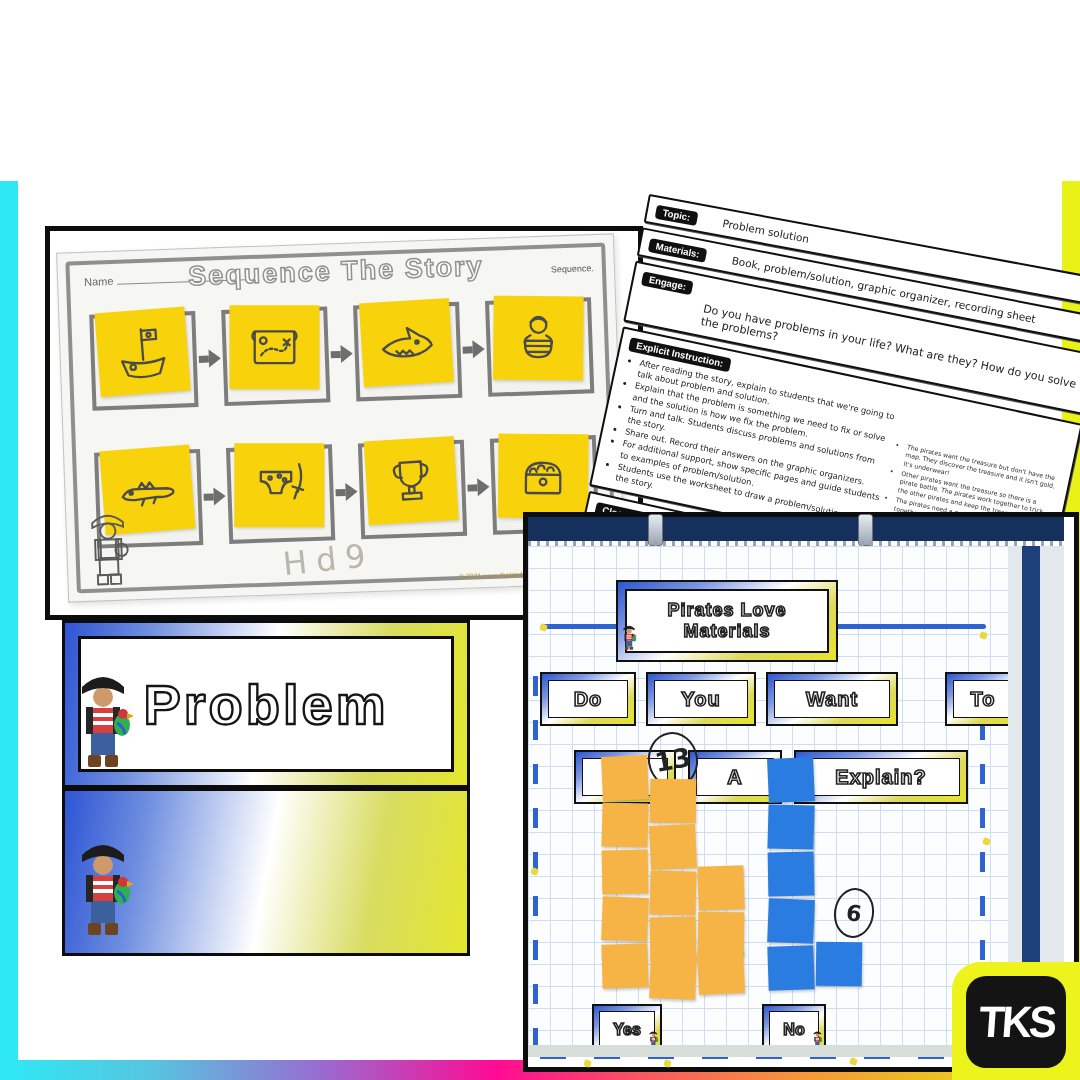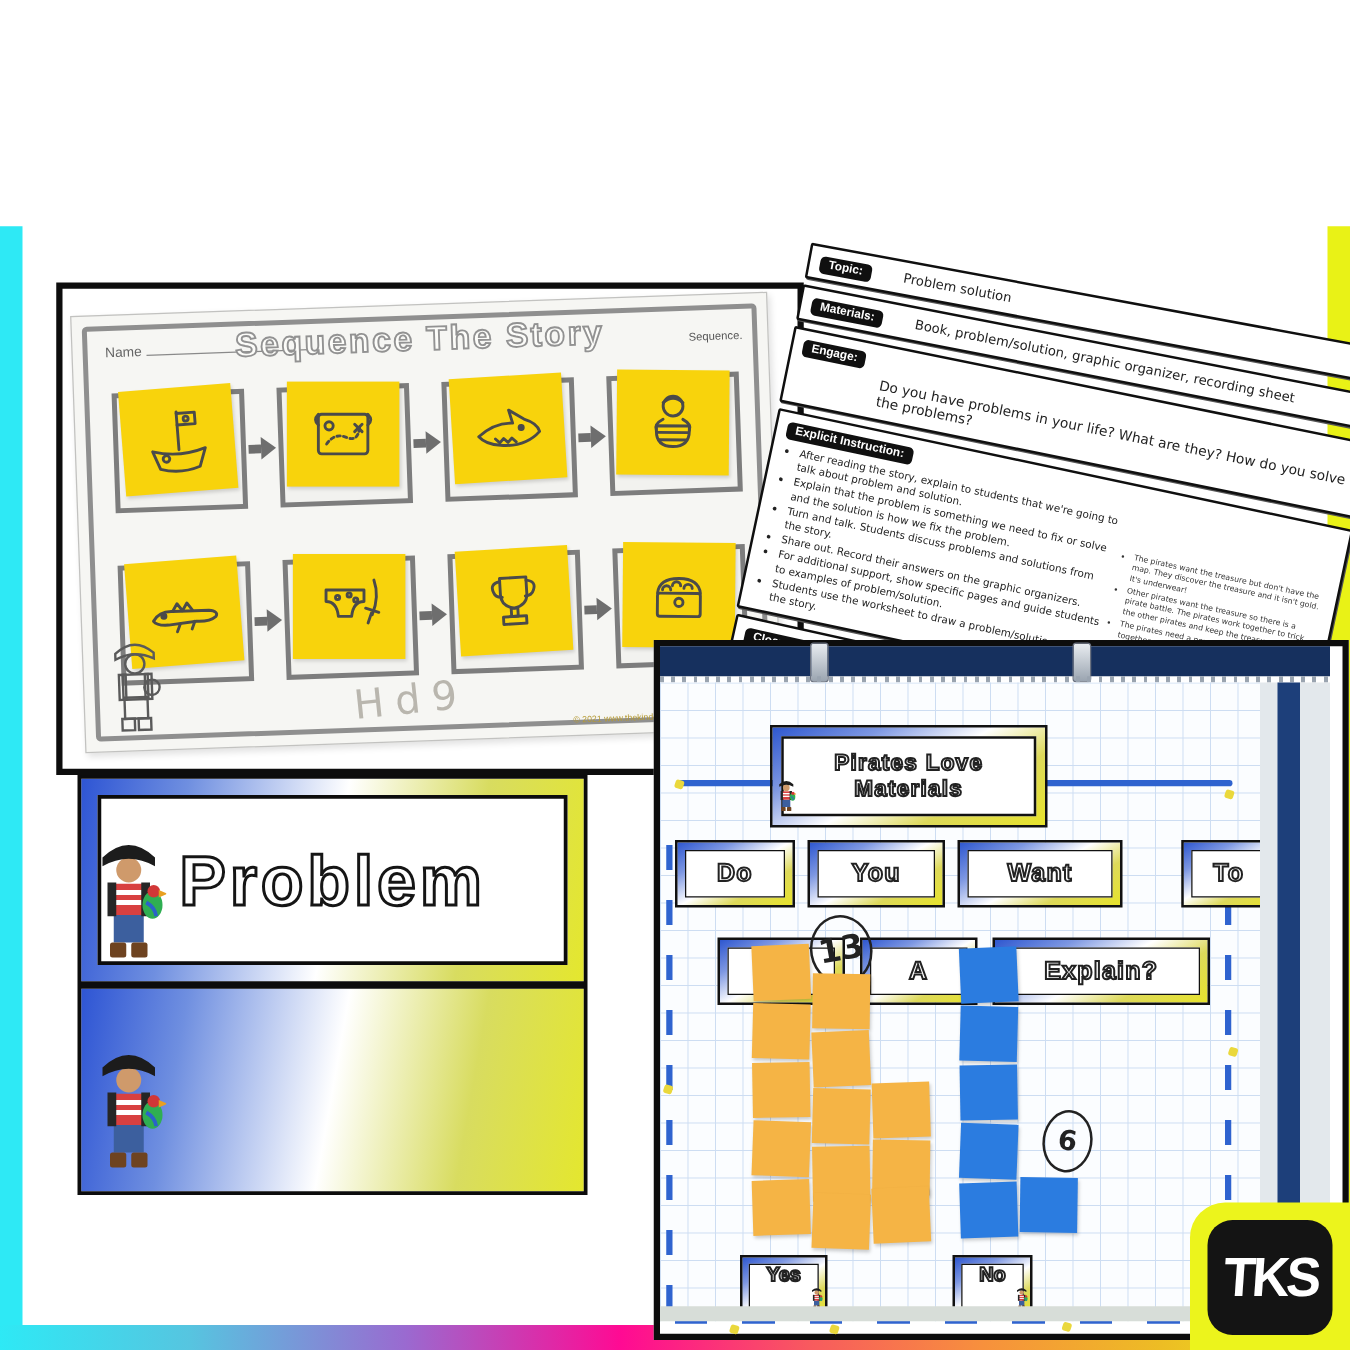--- a/index.html
+++ b/index.html
@@ -113,21 +113,21 @@
      justify-content:center;color:#222;font-weight:bold;font-family:"DejaVu Sans",sans-serif;background:transparent;}
   #count-yes{left:120px;top:186px;width:46px;height:52px;font-size:26px;transform:rotate(-10deg);}
   #count-no{left:306px;top:342px;width:36px;height:46px;font-size:22px;transform:rotate(8deg);}
 
   .note{position:absolute;width:46px;height:44px;box-shadow:1px 2px 3px rgba(0,0,0,0.2);}
 
   .vote-card{position:absolute;top:458px;height:48px;border:2px solid #111;
      background:linear-gradient(150deg,#2e57cf 0%,#7d97e2 25%,#ffffff 50%,#ddd95a 72%,#e7e32c 100%);}
   #vote-yes{left:64px;width:66px;} #vote-no{left:234px;width:60px;}
   .vote-inner{position:absolute;inset:5px;background:#fff;border:1.5px solid #111;
-              display:flex;justify-content:center;}
+              display:flex;align-items:center;justify-content:center;}
   .vote-word{font-size:16px;}
   .vote-pirate{position:absolute;right:1px;bottom:1px;}
 
   
   #tks-bg{position:absolute;left:952px;top:962px;width:128px;height:118px;background:#ecf41c;
           border-radius:28px 0 0 0;z-index:4;}
   #tks-logo{position:absolute;left:966px;top:976px;width:100px;height:92px;background:#141414;border-radius:20px;
             display:flex;align-items:center;justify-content:center;z-index:5;}
   #tks-logo span{color:#fff;font-weight:bold;font-size:42px;letter-spacing:-3px;transform:skewX(-4deg) scaleY(1.05);}
 </style>

